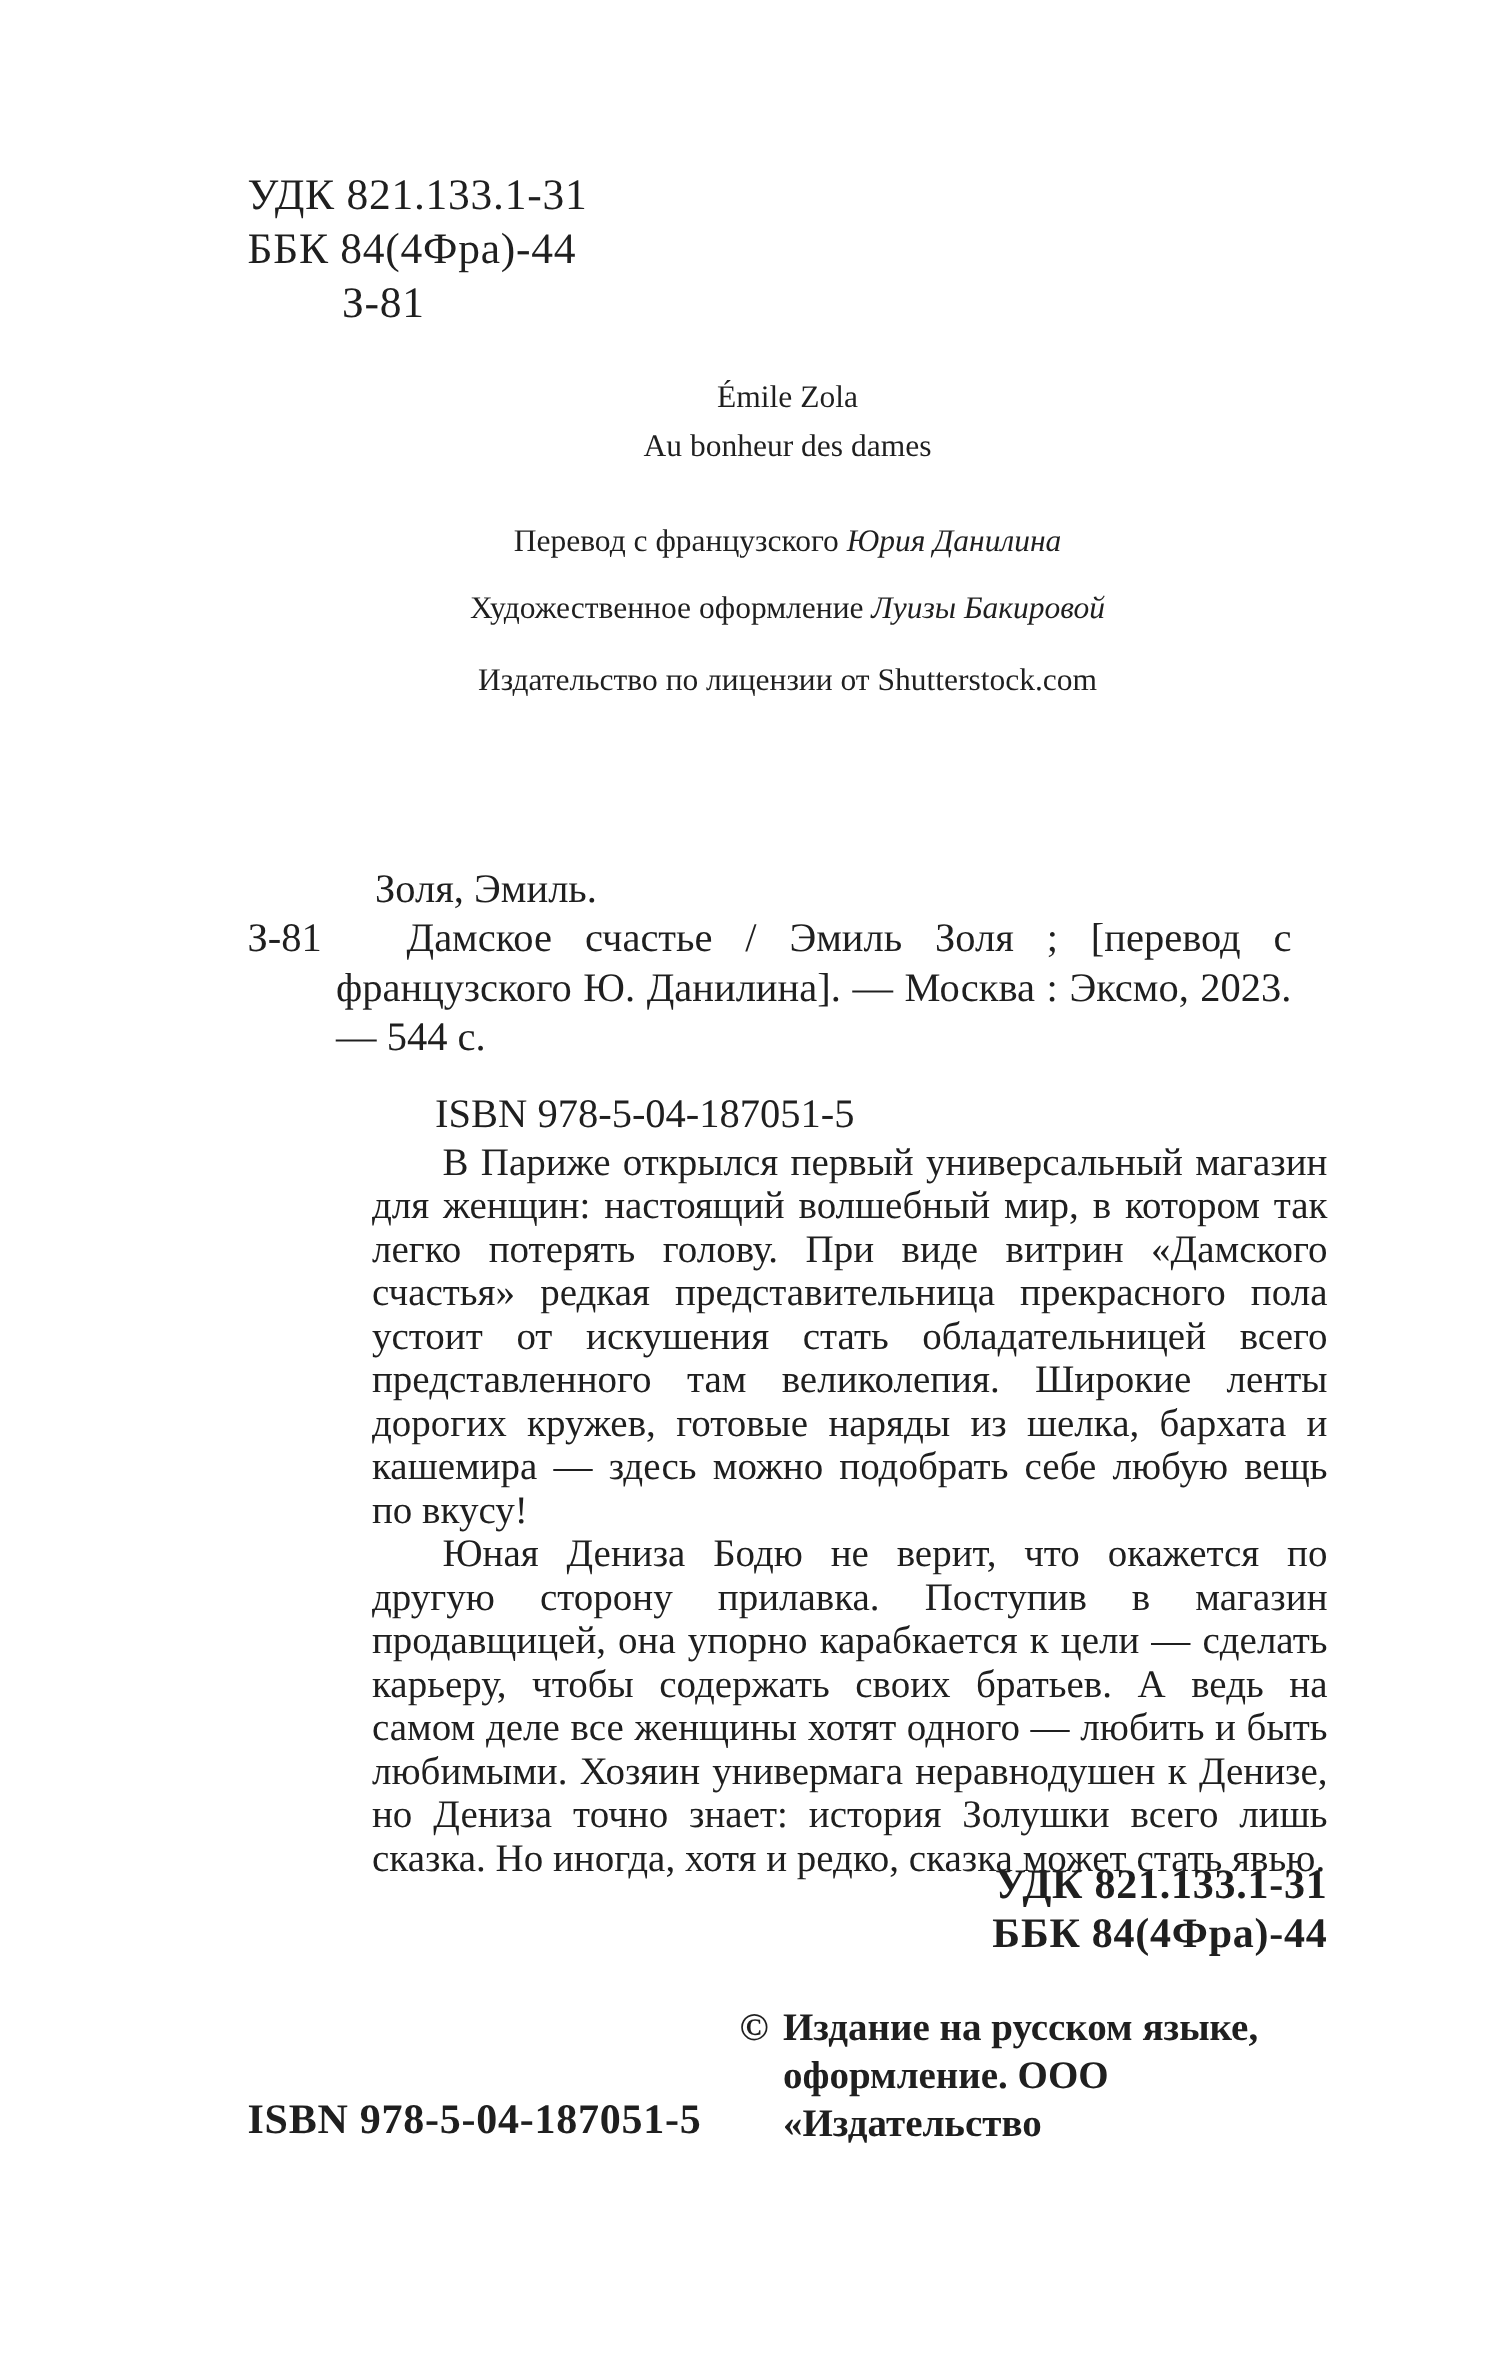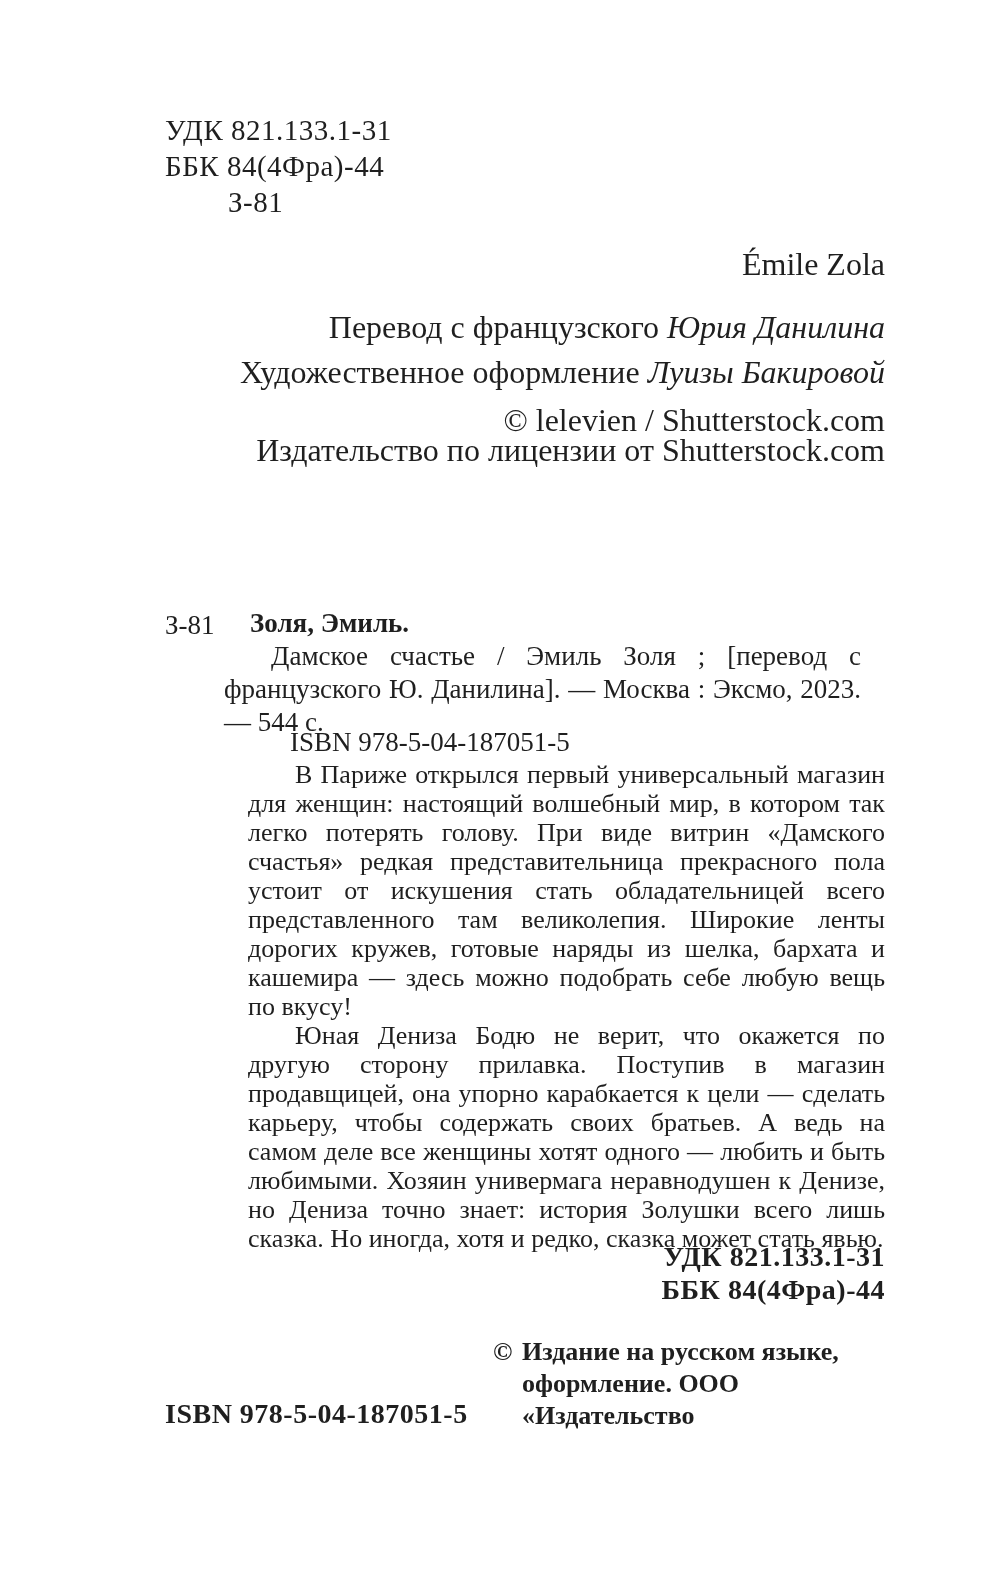--- a/index.html
+++ b/index.html
@@ -33,22 +33,22 @@
     letter-spacing: 0.5px;
   }
   .top-codes .sign { padding-left: 63px; }
 
   
   .credits {
     position: absolute;
     left: 0;
     top: 248px;
     width: 720px;
-    text-align: right;
-    font-size: 32px;
+    text-align: center;
+    font-size: 21px;
     line-height: 33px;
   }
   .credits .gap-a { margin-top: 30px; }
   .credits .gap-b { margin-top: 12px; }
   .illustration {
     margin-top: 16px;
     line-height: 30px;
   }
   .it { font-style: italic; }
 
@@ -56,22 +56,21 @@
   .catalog {
     position: absolute;
     left: 0;
     top: 576px;
     width: 720px;
     font-size: 27px;
     line-height: 33px;
   }
   .catalog-heading {
     margin-left: 85px;
-    font-weight: bold;
-    margin-top: 31px;
+    font-weight: normal;
   }
   .catalog-sign {
     position: absolute;
     left: 0;
     top: 33px;
   }
   .catalog-desc {
     margin-left: 59px;
     width: 637px;
     text-align: justify;
@@ -143,24 +142,24 @@
   <div class="content">
 
     <div class="top-codes">
       <div>УДК 821.133.1-31</div>
       <div>ББК 84(4Фра)-44</div>
       <div class="sign">З-81</div>
     </div>
 
     <div class="credits">
       <div>Émile Zola</div>
+      <div>Au bonheur des dames</div>
       <div class="gap-a"><span>Перевод с французского </span><span class="it">Юрия Данилина</span></div>
       <div class="gap-b"><span>Художественное оформление </span><span class="it">Луизы Бакировой</span></div>
       <div class="illustration">
-        <div>© lelevien / Shutterstock.com</div>
         <div>Издательство по лицензии от Shutterstock.com</div>
       </div>
     </div>
 
     <div class="catalog">
       <div class="catalog-heading">Золя, Эмиль.</div>
       <div class="catalog-sign">З-81</div>
       <div class="catalog-desc">Дамское счастье / Эмиль Золя ; [перевод с французского Ю. Данилина]. — Москва : Эксмо, 2023. — 544 с.</div>
     </div>
 

